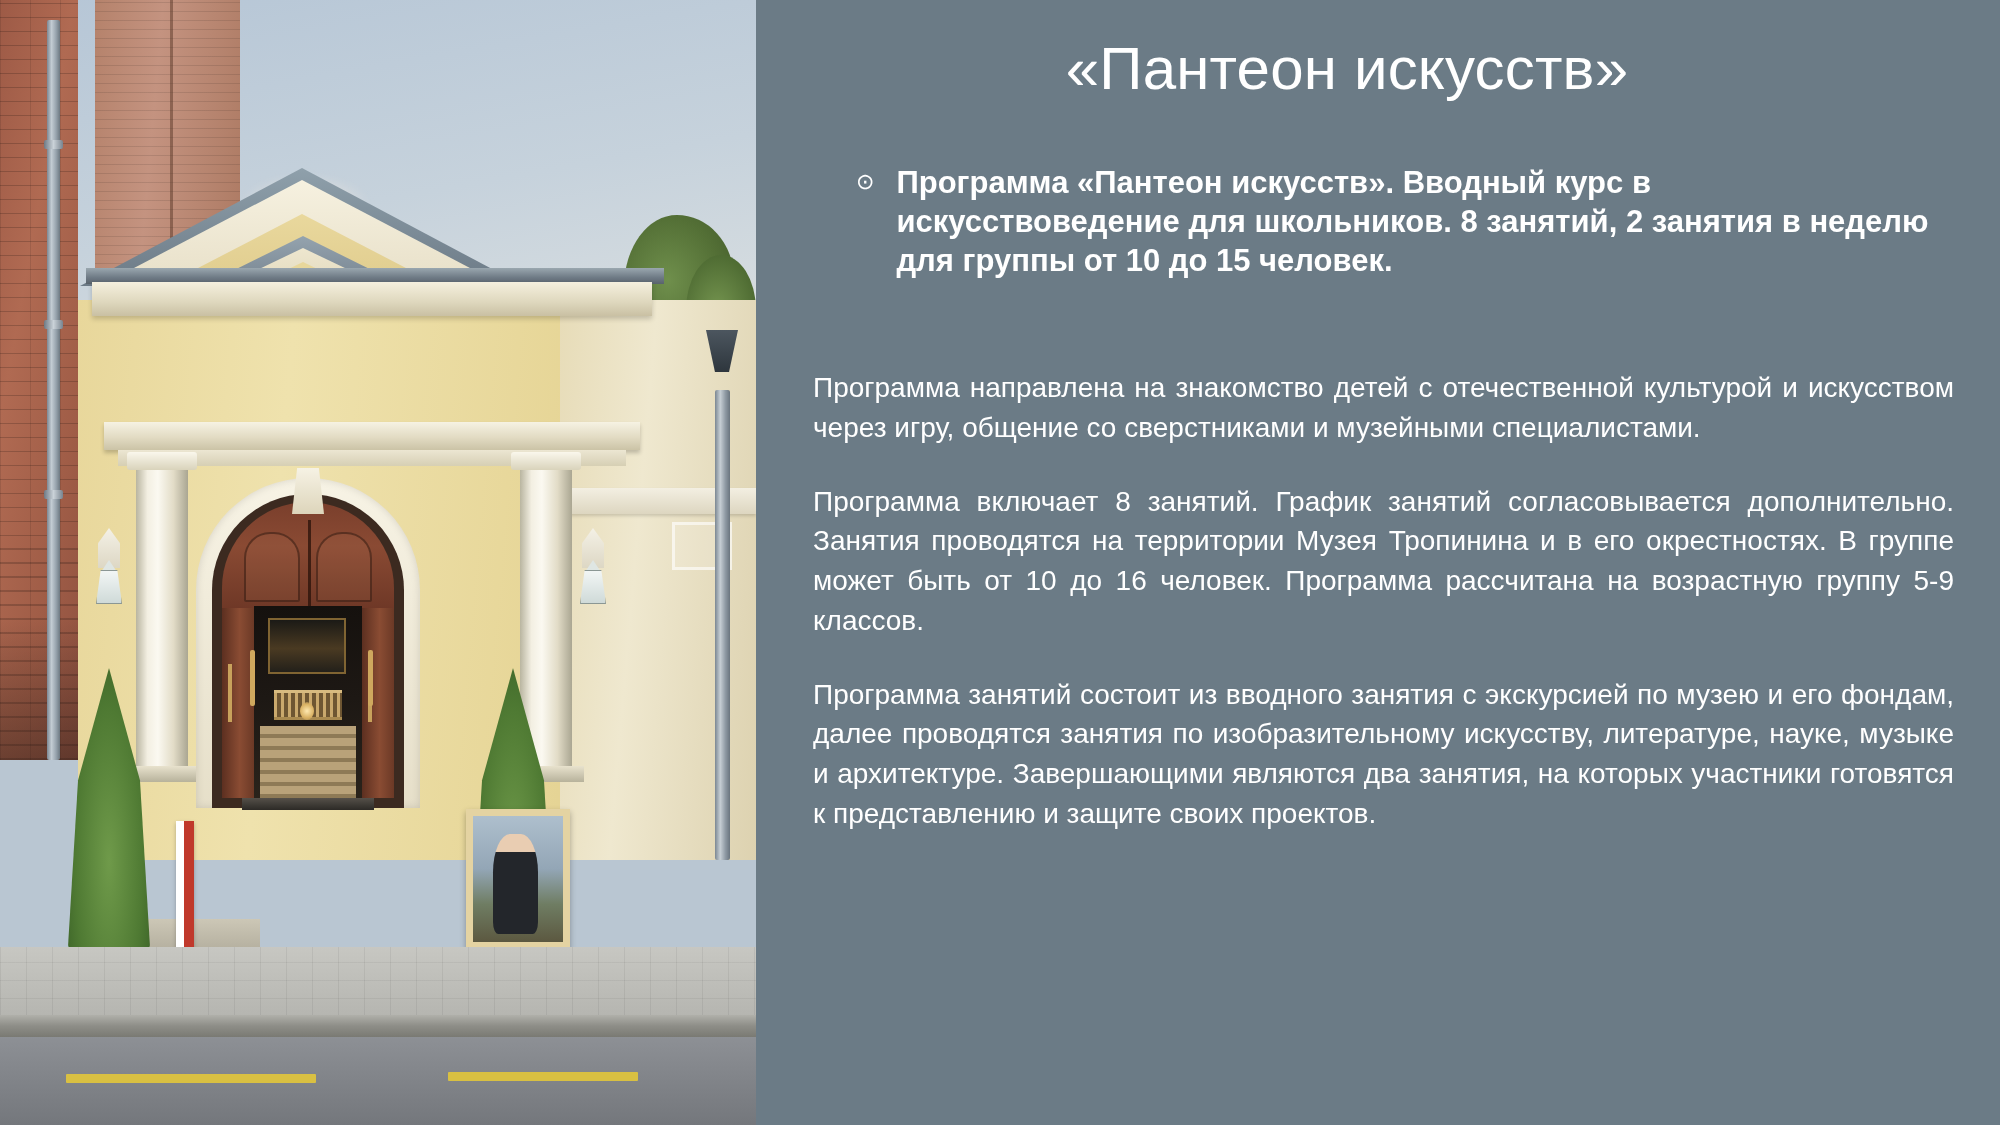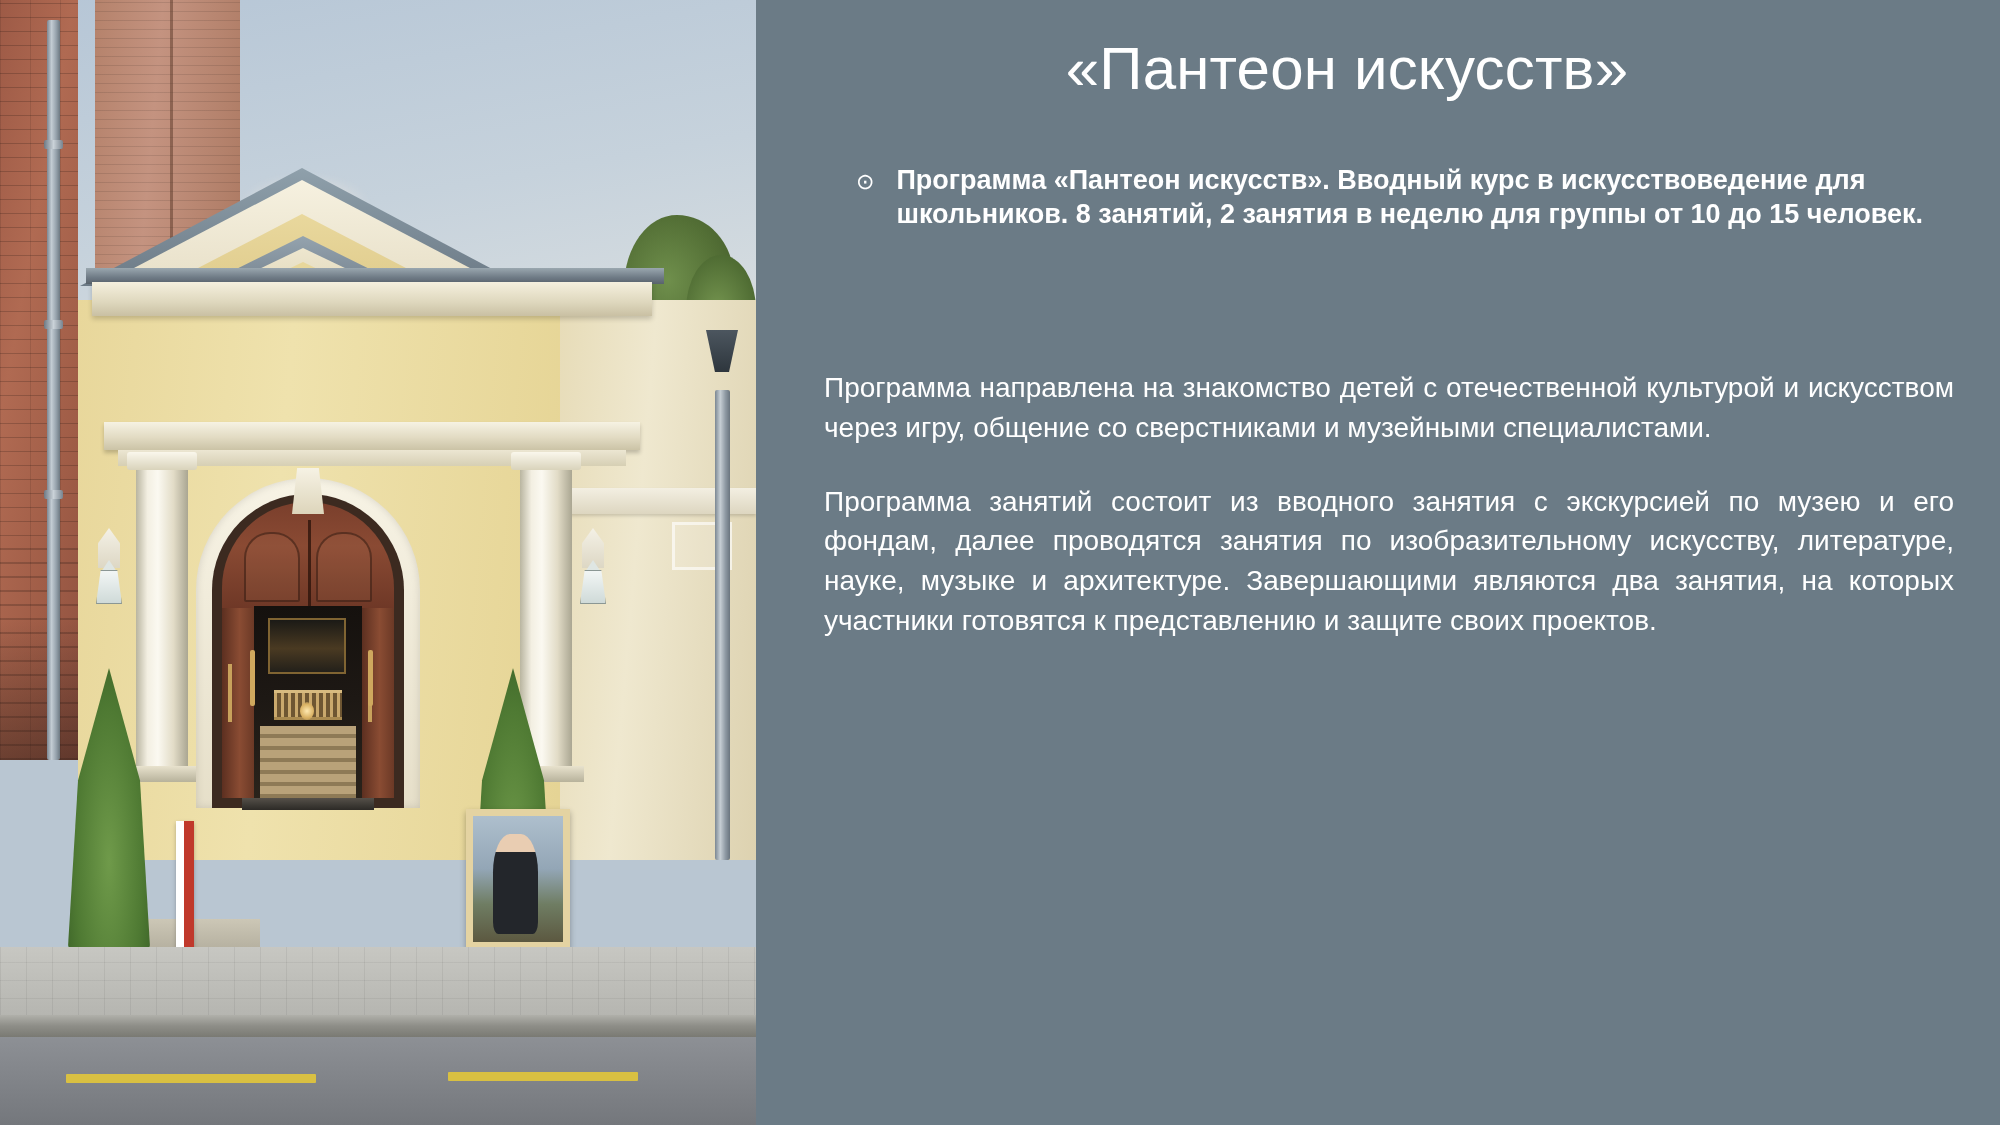--- a/index.html
+++ b/index.html
@@ -361,28 +361,28 @@
   .bullet-block{
     position:absolute; left:100px; right:58px; top:164px;
     display:flex; gap:22px; align-items:flex-start;
   }
   .bullet-mark{
     flex:0 0 auto; font-size:22px; line-height:1.25; color:#ffffff;
     padding-top:4px;
   }
   .bullet-text{ flex:1 1 auto; }
   .bullet-main{
-    font-size:27px; font-weight:bold; line-height:1.25; color:#ffffff;
+    font-size:31px; font-weight:bold; line-height:1.25; color:#ffffff;
   }
   .bullet-sub{
     font-size:25px; font-style:italic; font-weight:400; line-height:1.3;
     color:#ffffff; margin-top:2px;
   }
   .paras{
-    position:absolute; left:68px; right:46px; top:368px;
+    position:absolute; left:57px; right:46px; top:368px;
   }
   .para{
     font-size:28px; line-height:1.42; color:#ffffff;
     text-align:justify; text-justify:inter-word;
     margin-bottom:34px;
   }
   .para:last-child{ margin-bottom:12px; }
 </style>
 </head>
 <body>
@@ -496,17 +496,18 @@
 
     <div class="bullet-block">
       <div class="bullet-mark">⊙</div>
       <div class="bullet-text">
         <div class="bullet-main">Программа «Пантеон искусств». Вводный курс в искусствоведение для школьников. 8 занятий, 2 занятия в неделю для группы от 10 до 15 человек.</div>
       </div>
     </div>
 
     <div class="paras">
       <p class="para">Программа направлена на знакомство детей с отечественной культурой и искусством через игру, общение со сверстниками и музейными специалистами.</p>
+      <p class="para">Программа включает 8 занятий. График занятий согласовывается дополнительно. Занятия проводятся на территории Музея Тропинина и в его окрестностях. В группе может быть от 10 до 16 человек. Программа рассчитана на возрастную группу 5-9 классов.</p>
       <p class="para">Программа занятий состоит из вводного занятия с экскурсией по музею и его фондам, далее проводятся занятия по изобразительному искусству, литературе, науке, музыке и архитектуре. Завершающими являются два занятия, на которых участники готовятся к представлению и защите своих проектов.</p>
     </div>
 
   </div>
 </div>
 
 </body></html>

